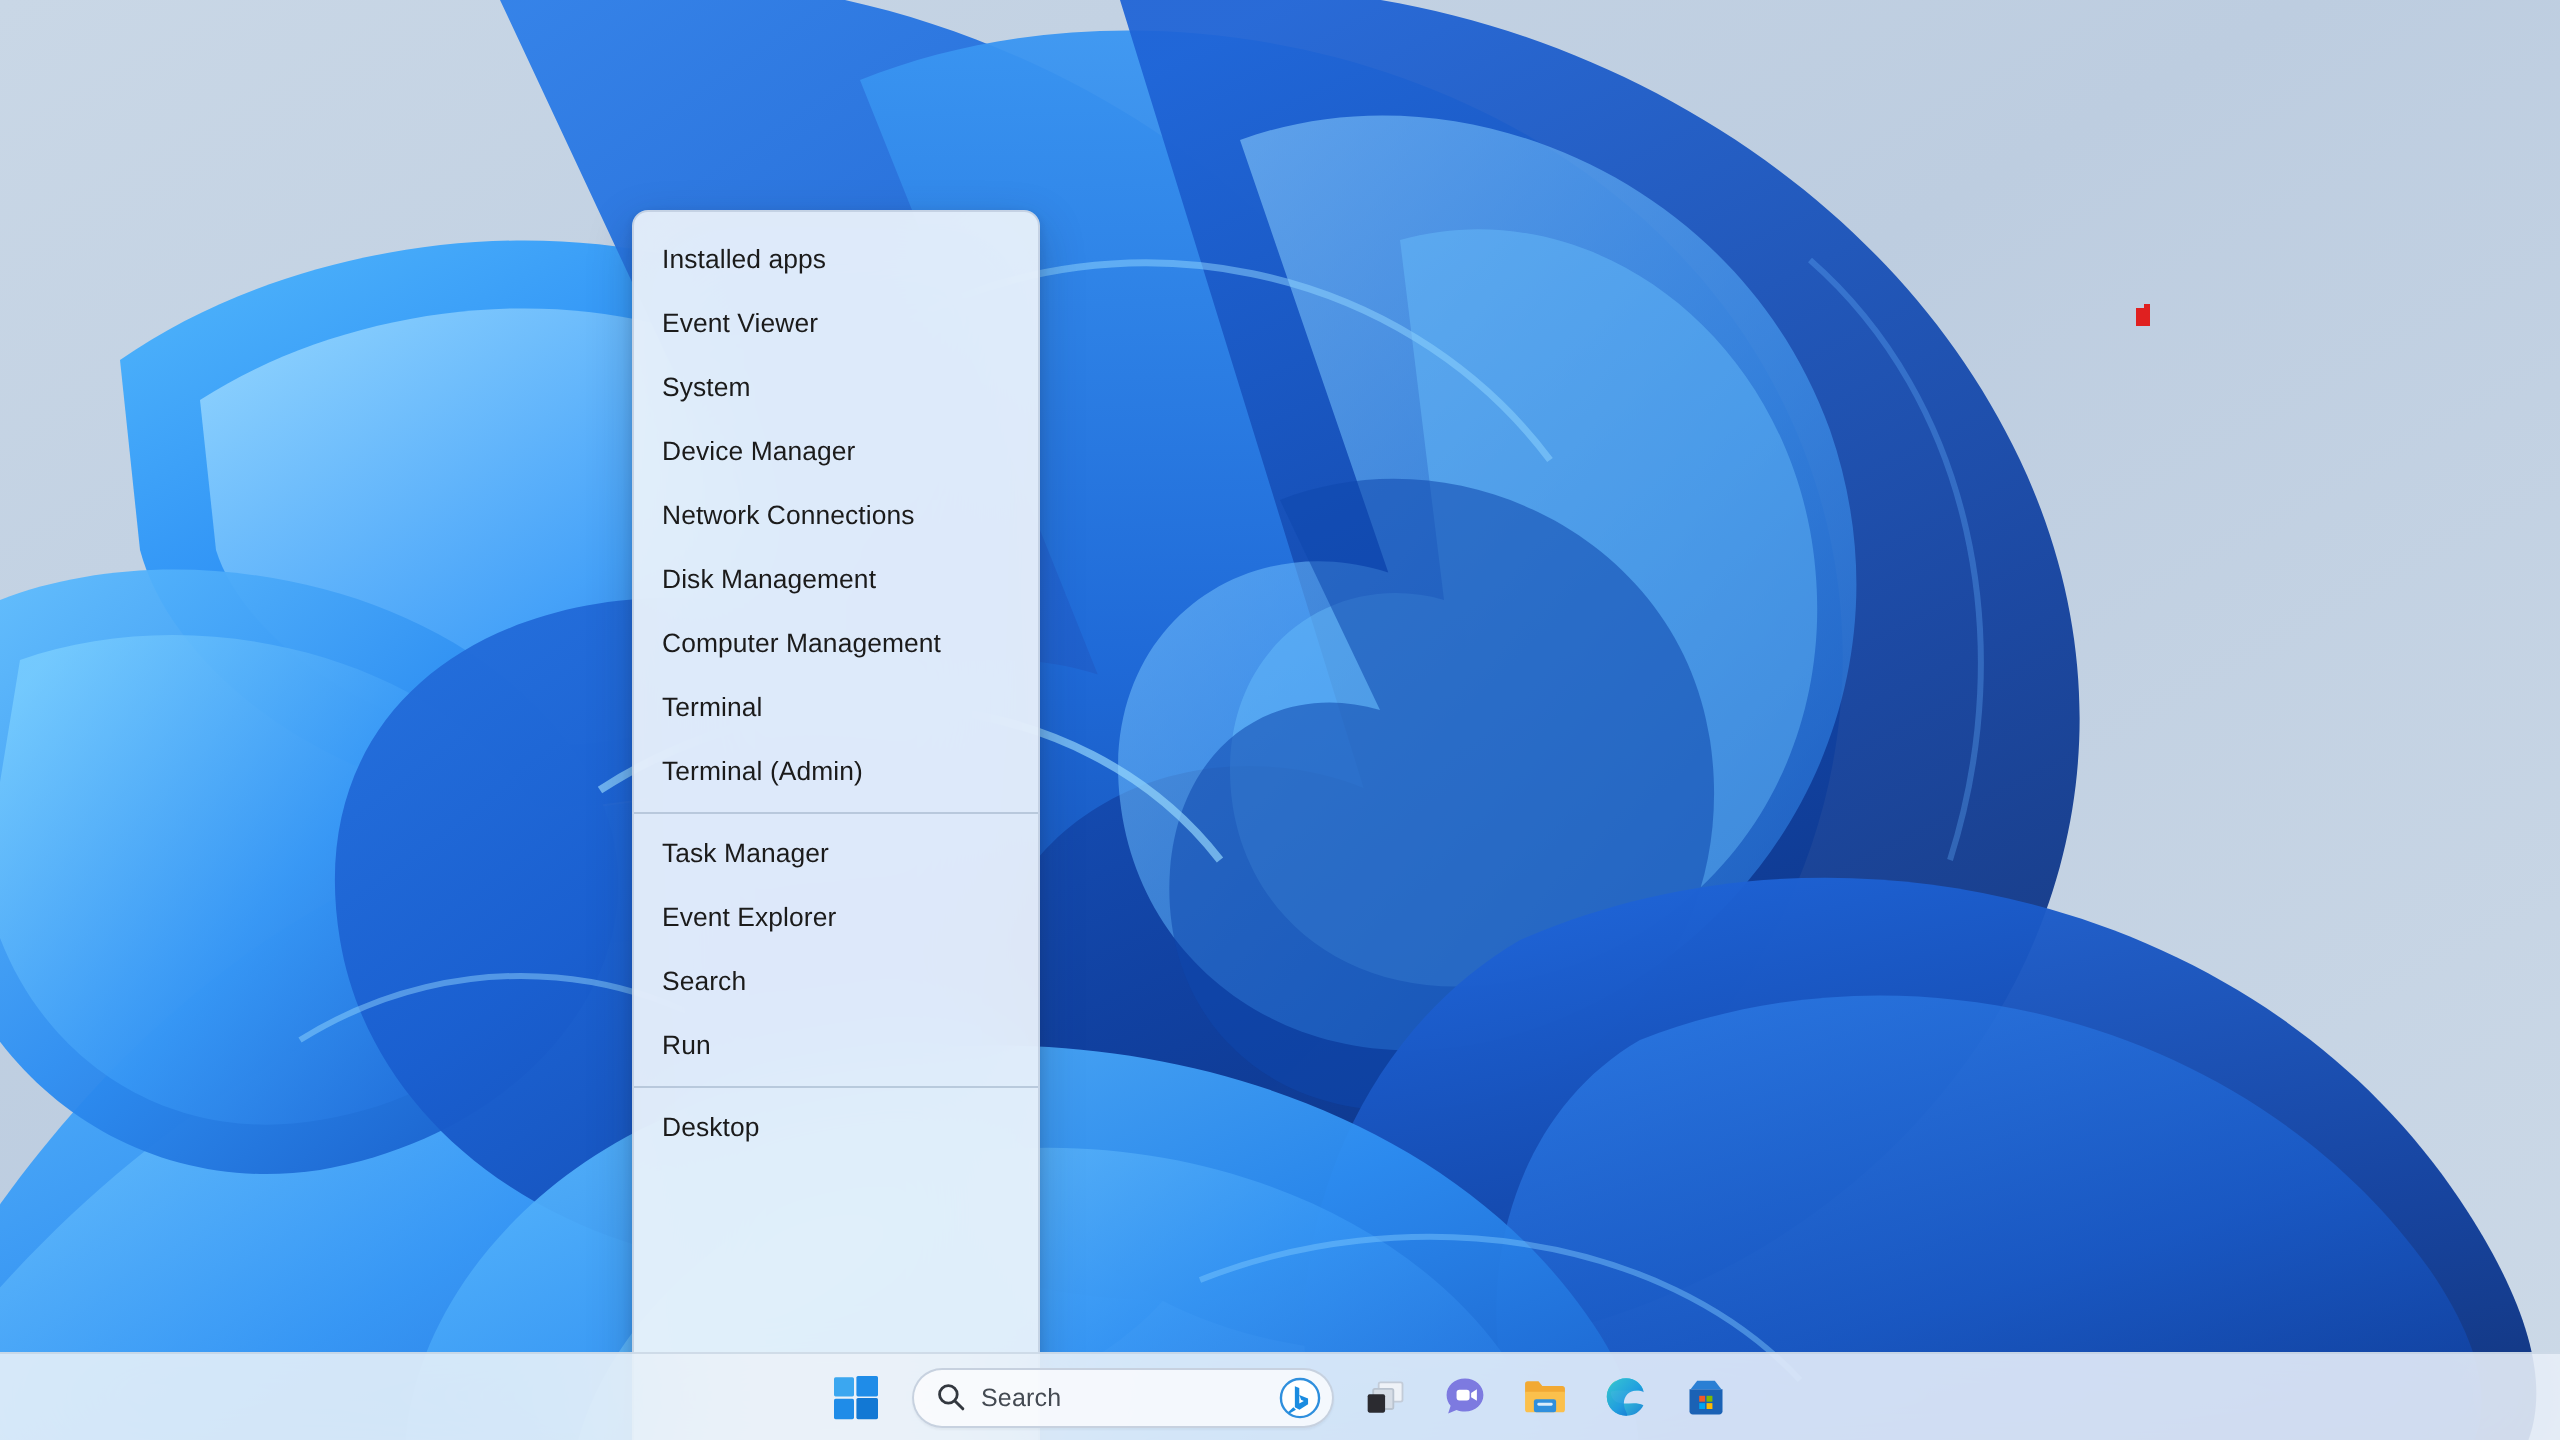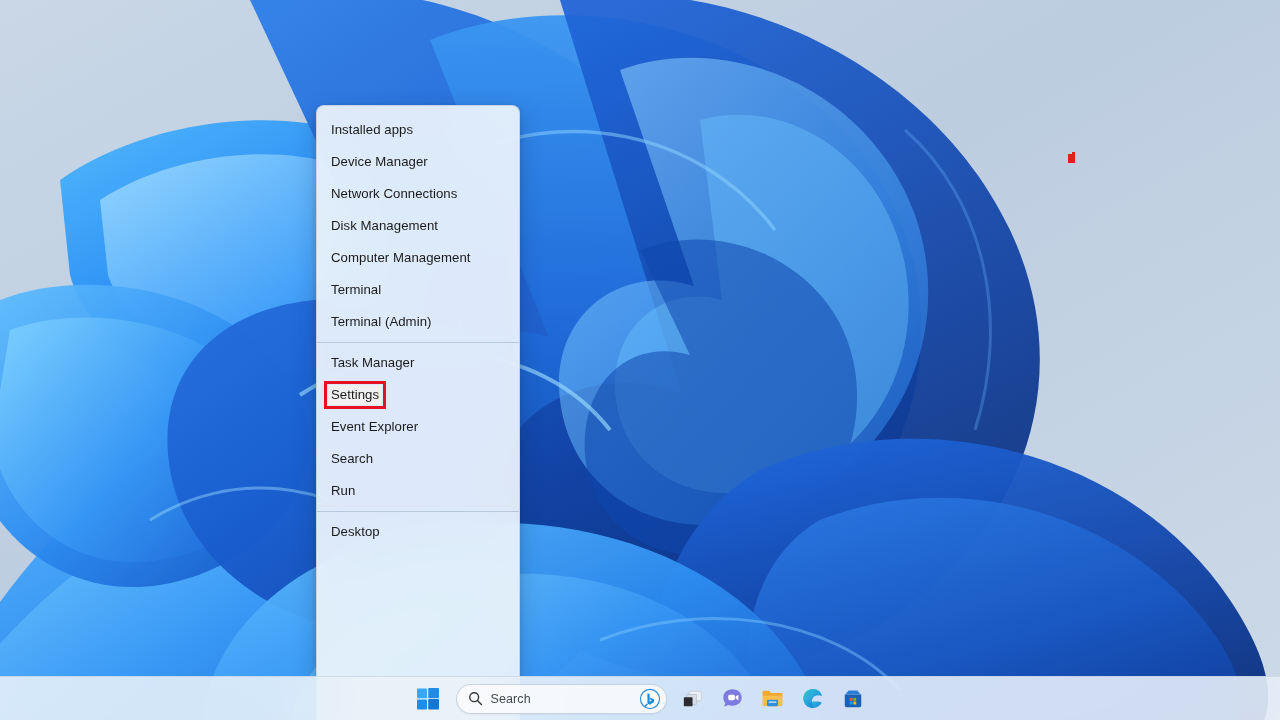--- a/index.html
+++ b/index.html
@@ -255,20 +255,26 @@
       </g>
     </svg>
   </div>
 
   <div id="winx-menu">
 
     <div class="menu-item">
       <span class="label">Installed apps</span>
     </div>
     <div class="menu-item">
+      <span class="label">Event Viewer</span>
+    </div>
+    <div class="menu-item">
+      <span class="label">System</span>
+    </div>
+    <div class="menu-item">
       <span class="label">Device Manager</span>
     </div>
     <div class="menu-item">
       <span class="label">Network Connections</span>
     </div>
     <div class="menu-item">
       <span class="label">Disk Management</span>
     </div>
     <div class="menu-item">
       <span class="label">Computer Management</span>
@@ -277,23 +283,20 @@
       <span class="label">Terminal</span>
     </div>
     <div class="menu-item">
       <span class="label">Terminal (Admin)</span>
     </div>
 
     <div class="menu-sep"></div>
 
     <div class="menu-item">
       <span class="label">Task Manager</span>
-    </div>
-    <div class="menu-item highlighted">
-      <span class="label">Settings</span>
     </div>
     <div class="menu-item">
       <span class="label">Event Explorer</span>
     </div>
     <div class="menu-item">
       <span class="label">Search</span>
     </div>
     <div class="menu-item">
       <span class="label">Run</span>
     </div>

